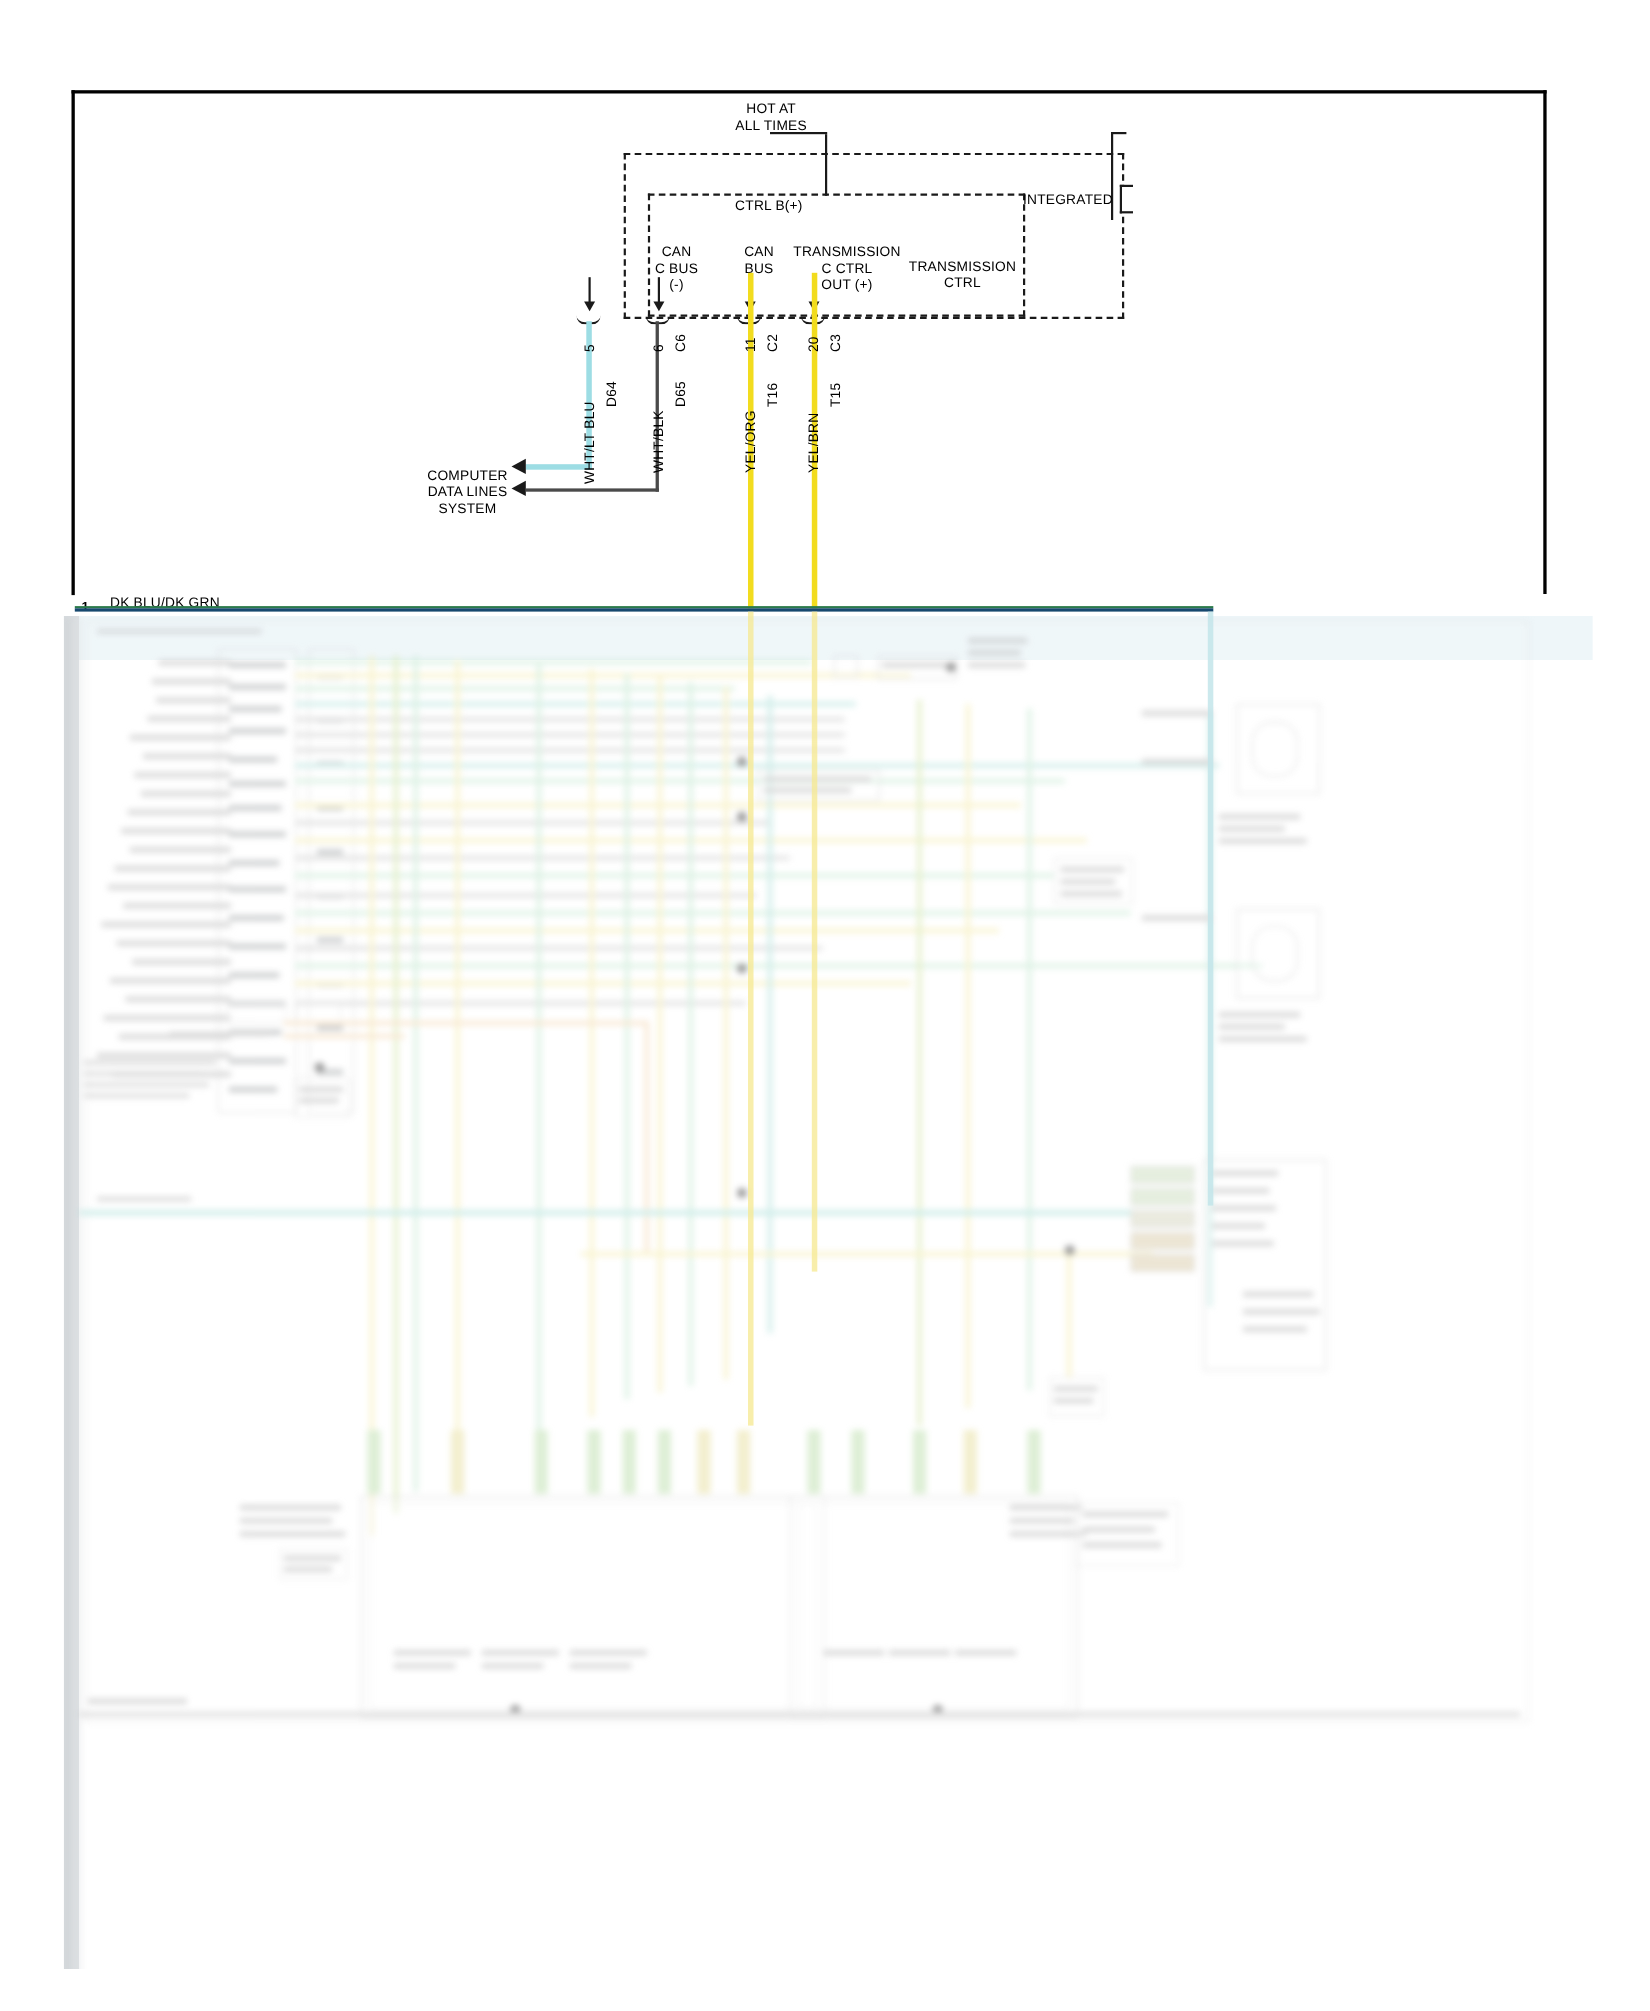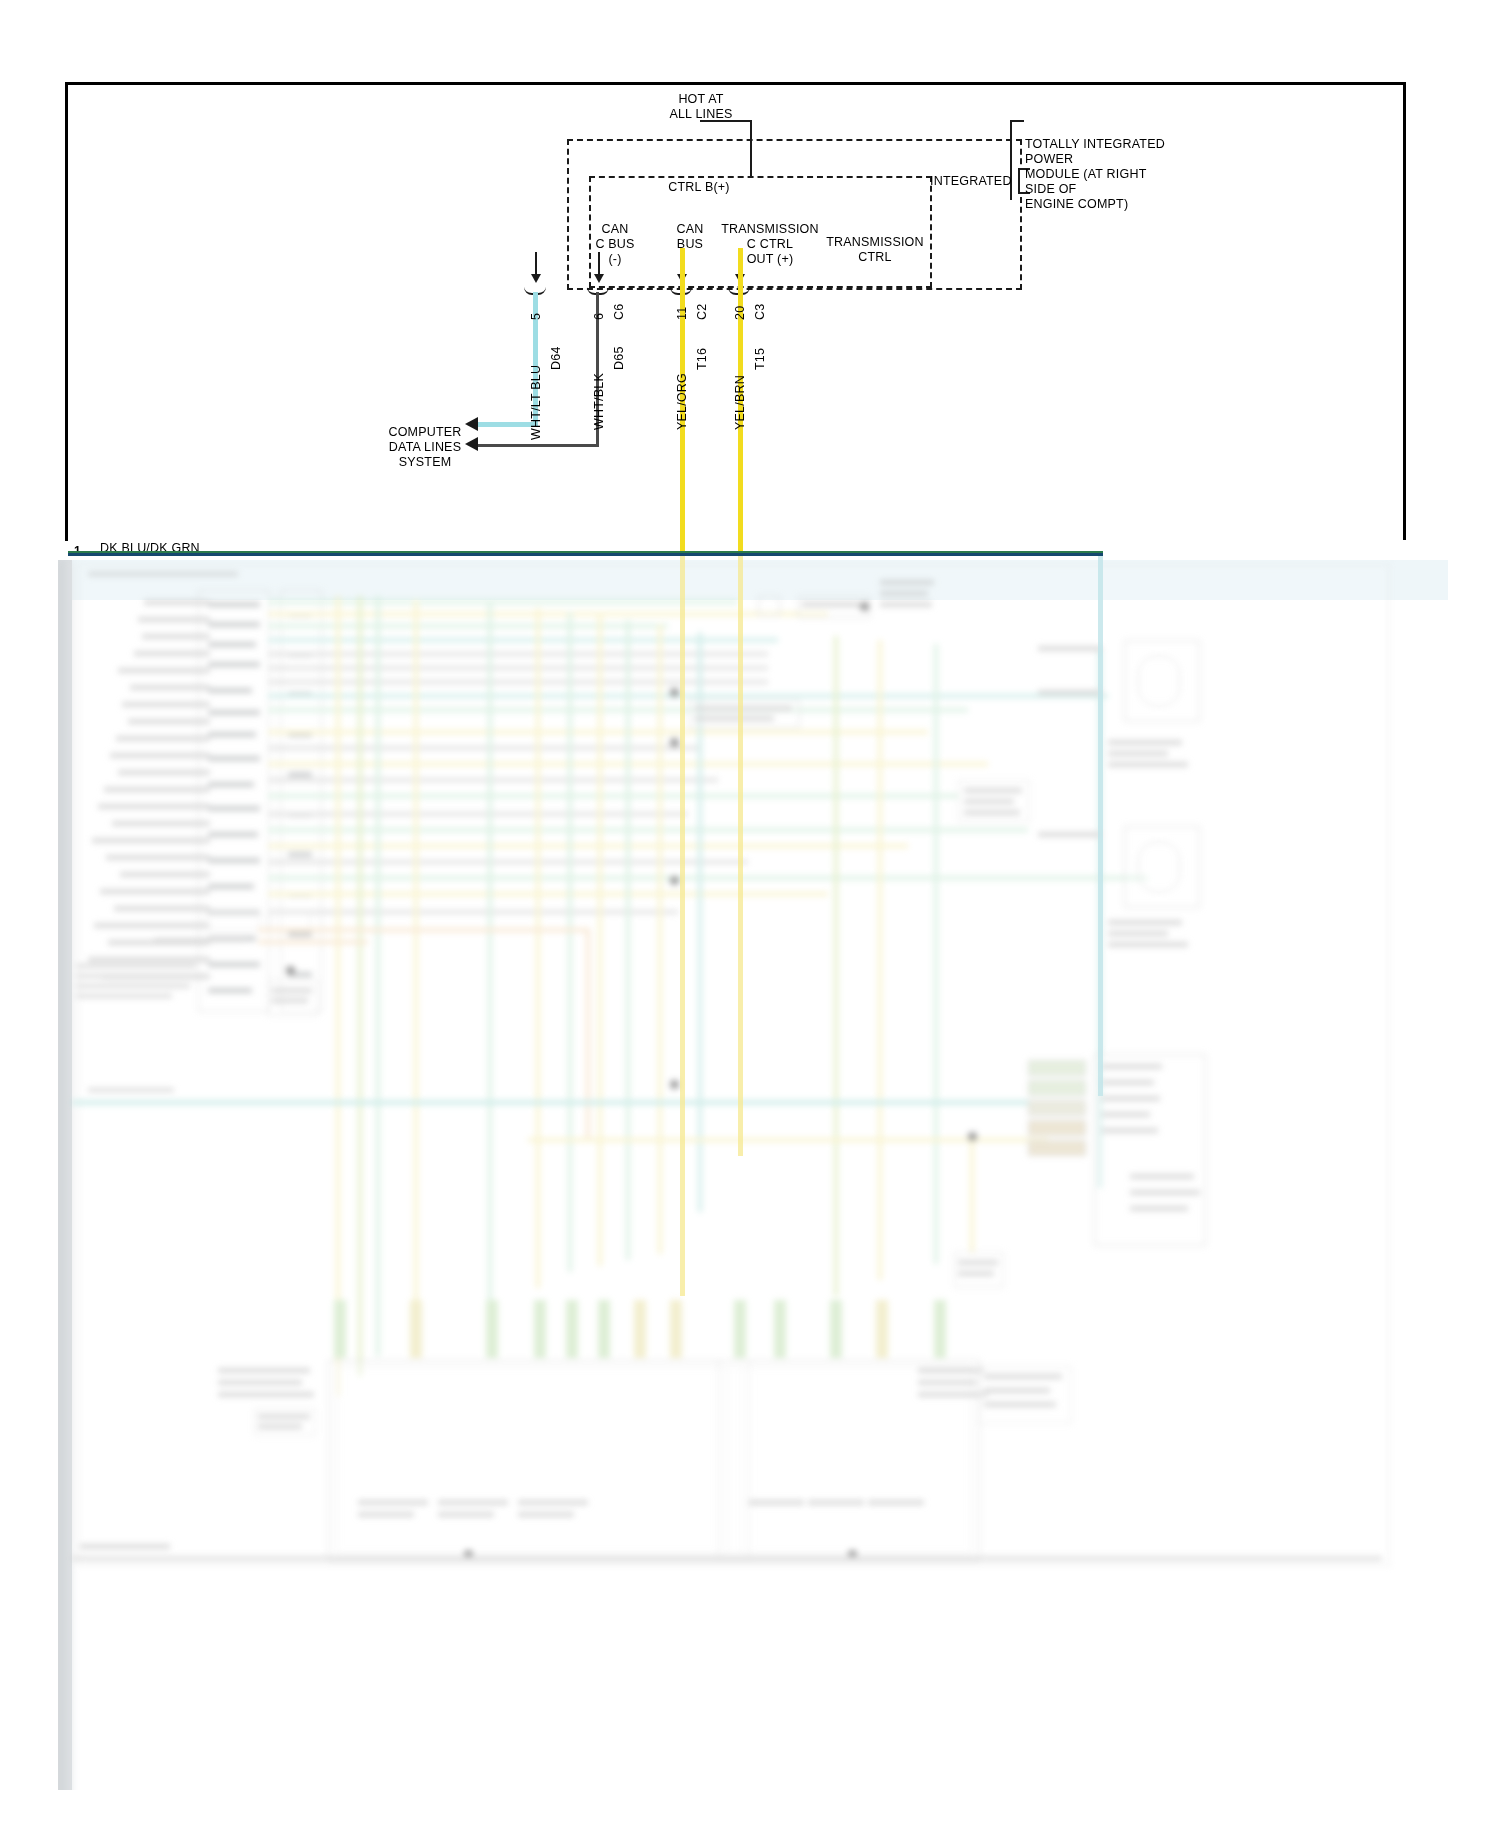--- a/index.html
+++ b/index.html
@@ -127,31 +127,26 @@
 
   <div class="abs tickline" style="left:1010px;top:120px;width:14px;height:2px;"></div>
   <div class="abs tickline" style="left:1010px;top:120px;width:2px;height:80px;"></div>
 
   <div class="abs dashbox" id="fused-box"></div>
 
   <div class="abs tickline" style="left:750px;top:122px;width:2px;height:56px;"></div>
   <div class="abs tickline" style="left:700px;top:120px;width:52px;height:2px;"></div>
 
   <div class="abs txt c" id="hot-at">HOT AT
-ALL LINES</div>
+ALL TIMES</div>
 
   <div class="abs txt c" id="fused-label">CTRL B(+)</div>
 
   <div class="abs txt" id="electronics-label">INTEGRATED</div>
 
-  <div class="abs txt" id="tipm-label">TOTALLY INTEGRATED
-POWER
-MODULE (AT RIGHT
-SIDE OF
-ENGINE COMPT)</div>
 
   <div class="abs txt c" id="lbl-can-c">CAN
 C BUS
 (-)</div>
   <div class="abs txt c" id="lbl-can-bus">CAN
 BUS</div>
   <div class="abs txt c" id="lbl-trans-c">TRANSMISSION
 C CTRL
 OUT (+)</div>
   <div class="abs txt c" id="lbl-trans-ctrl">TRANSMISSION

